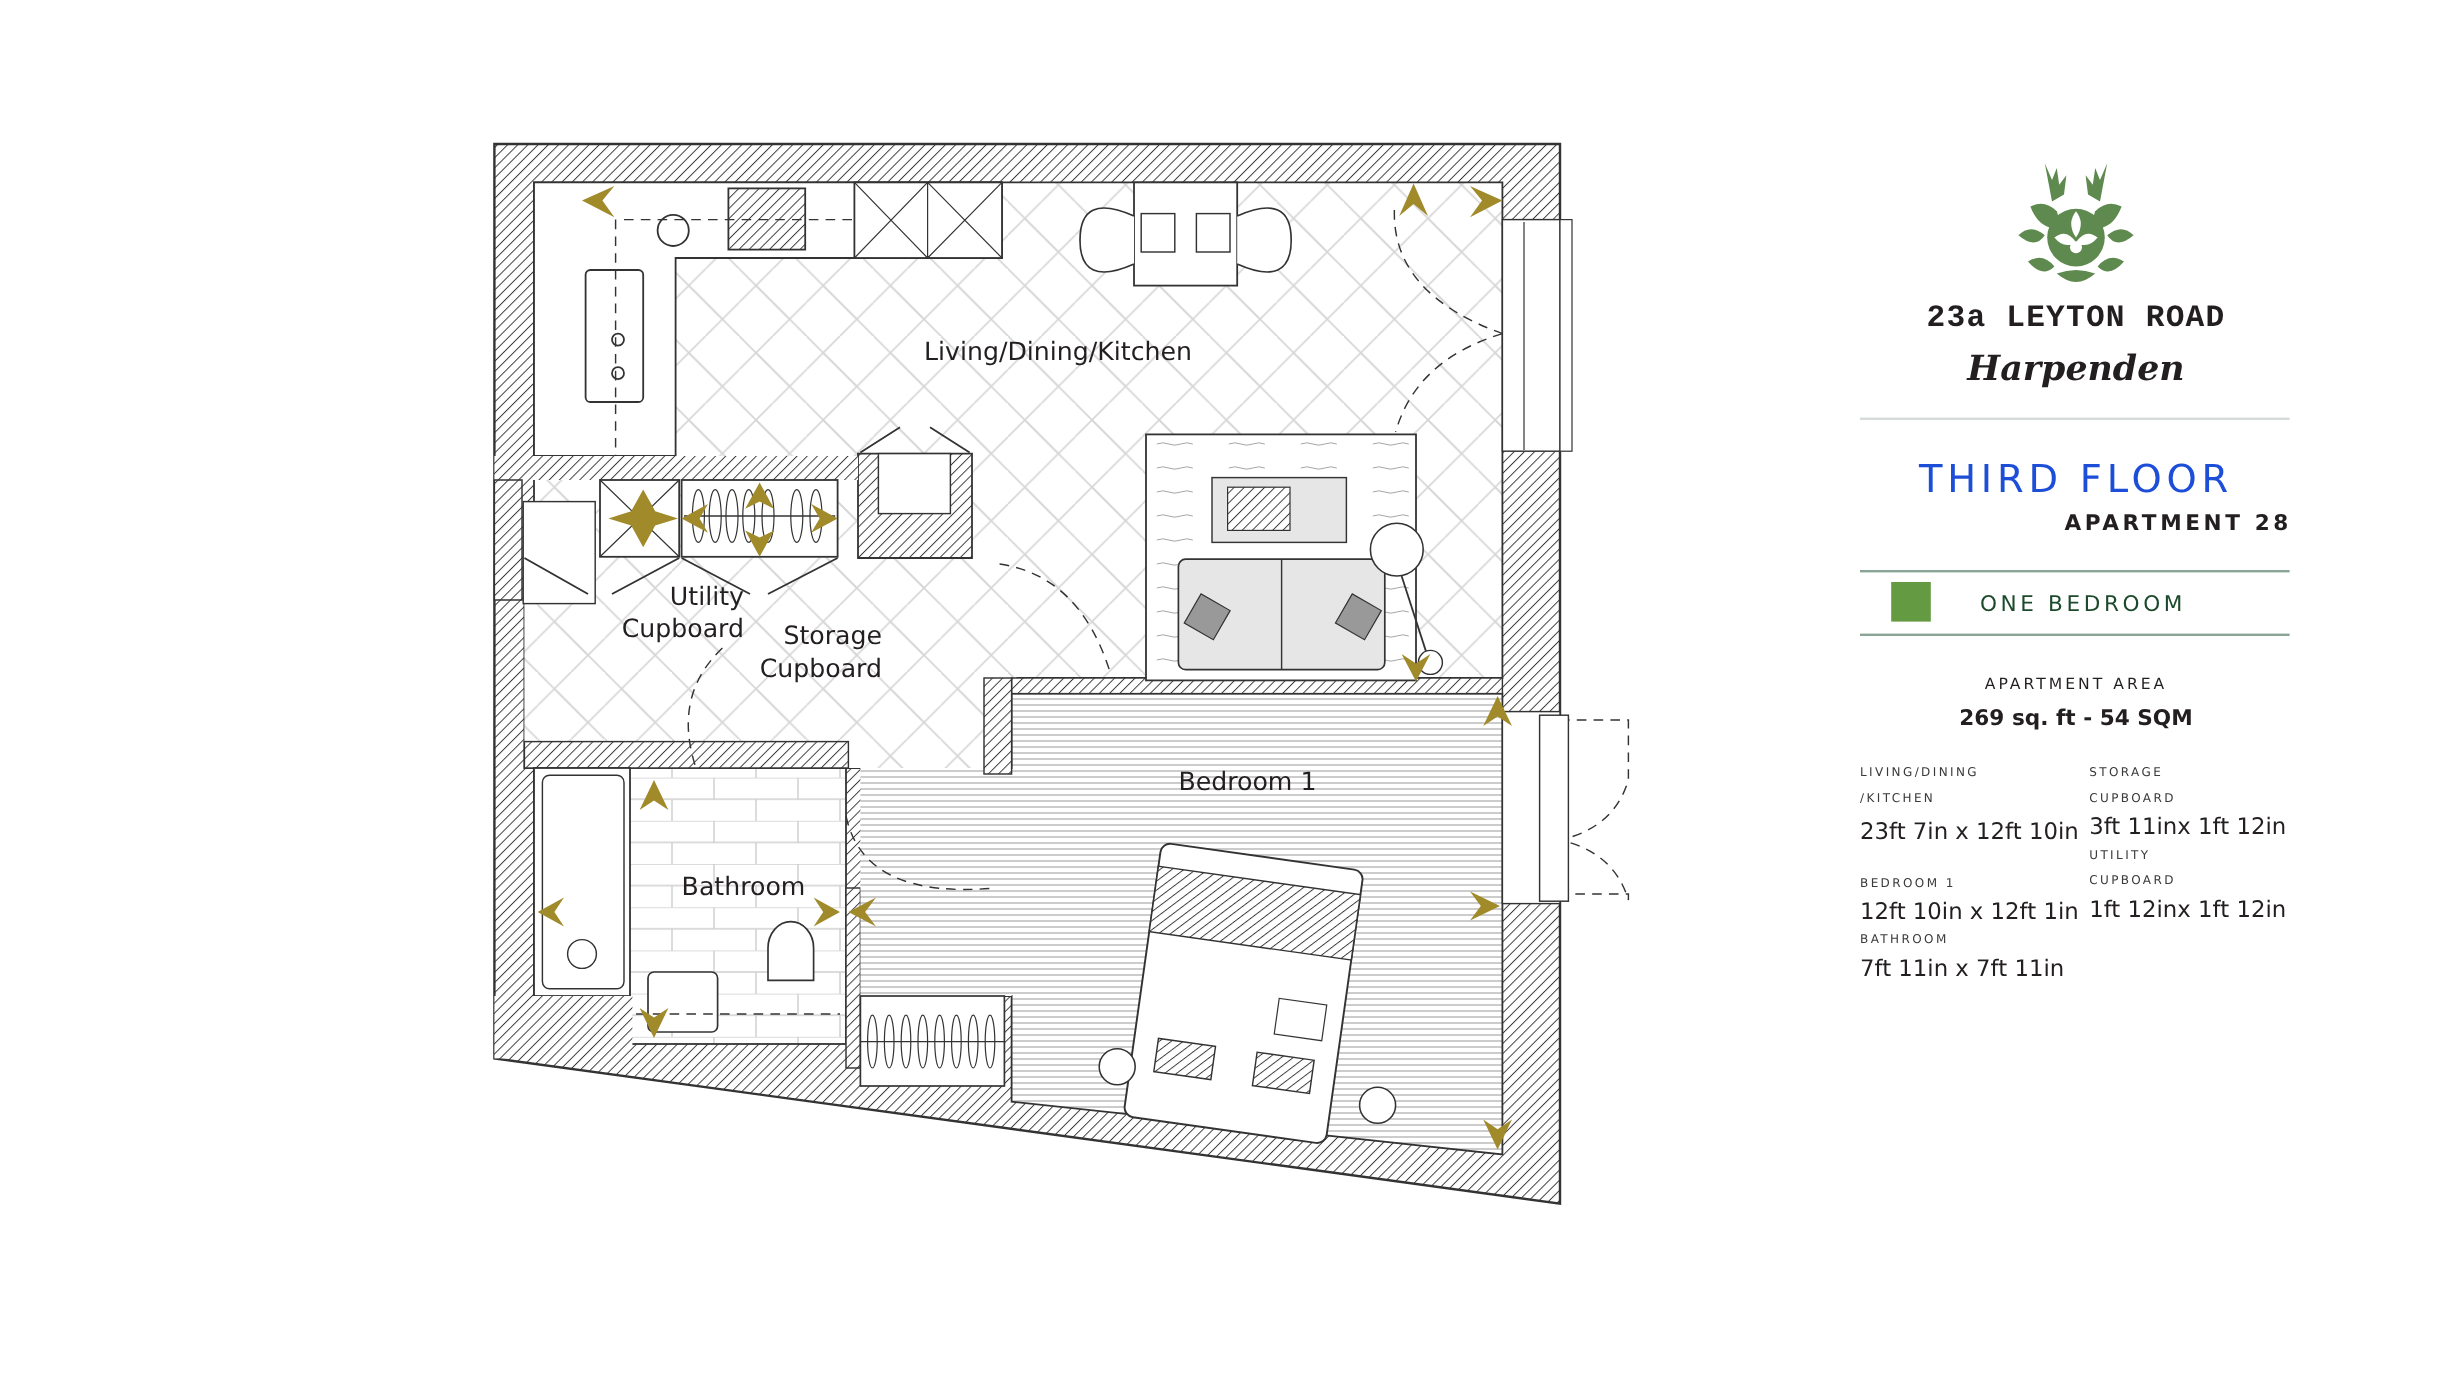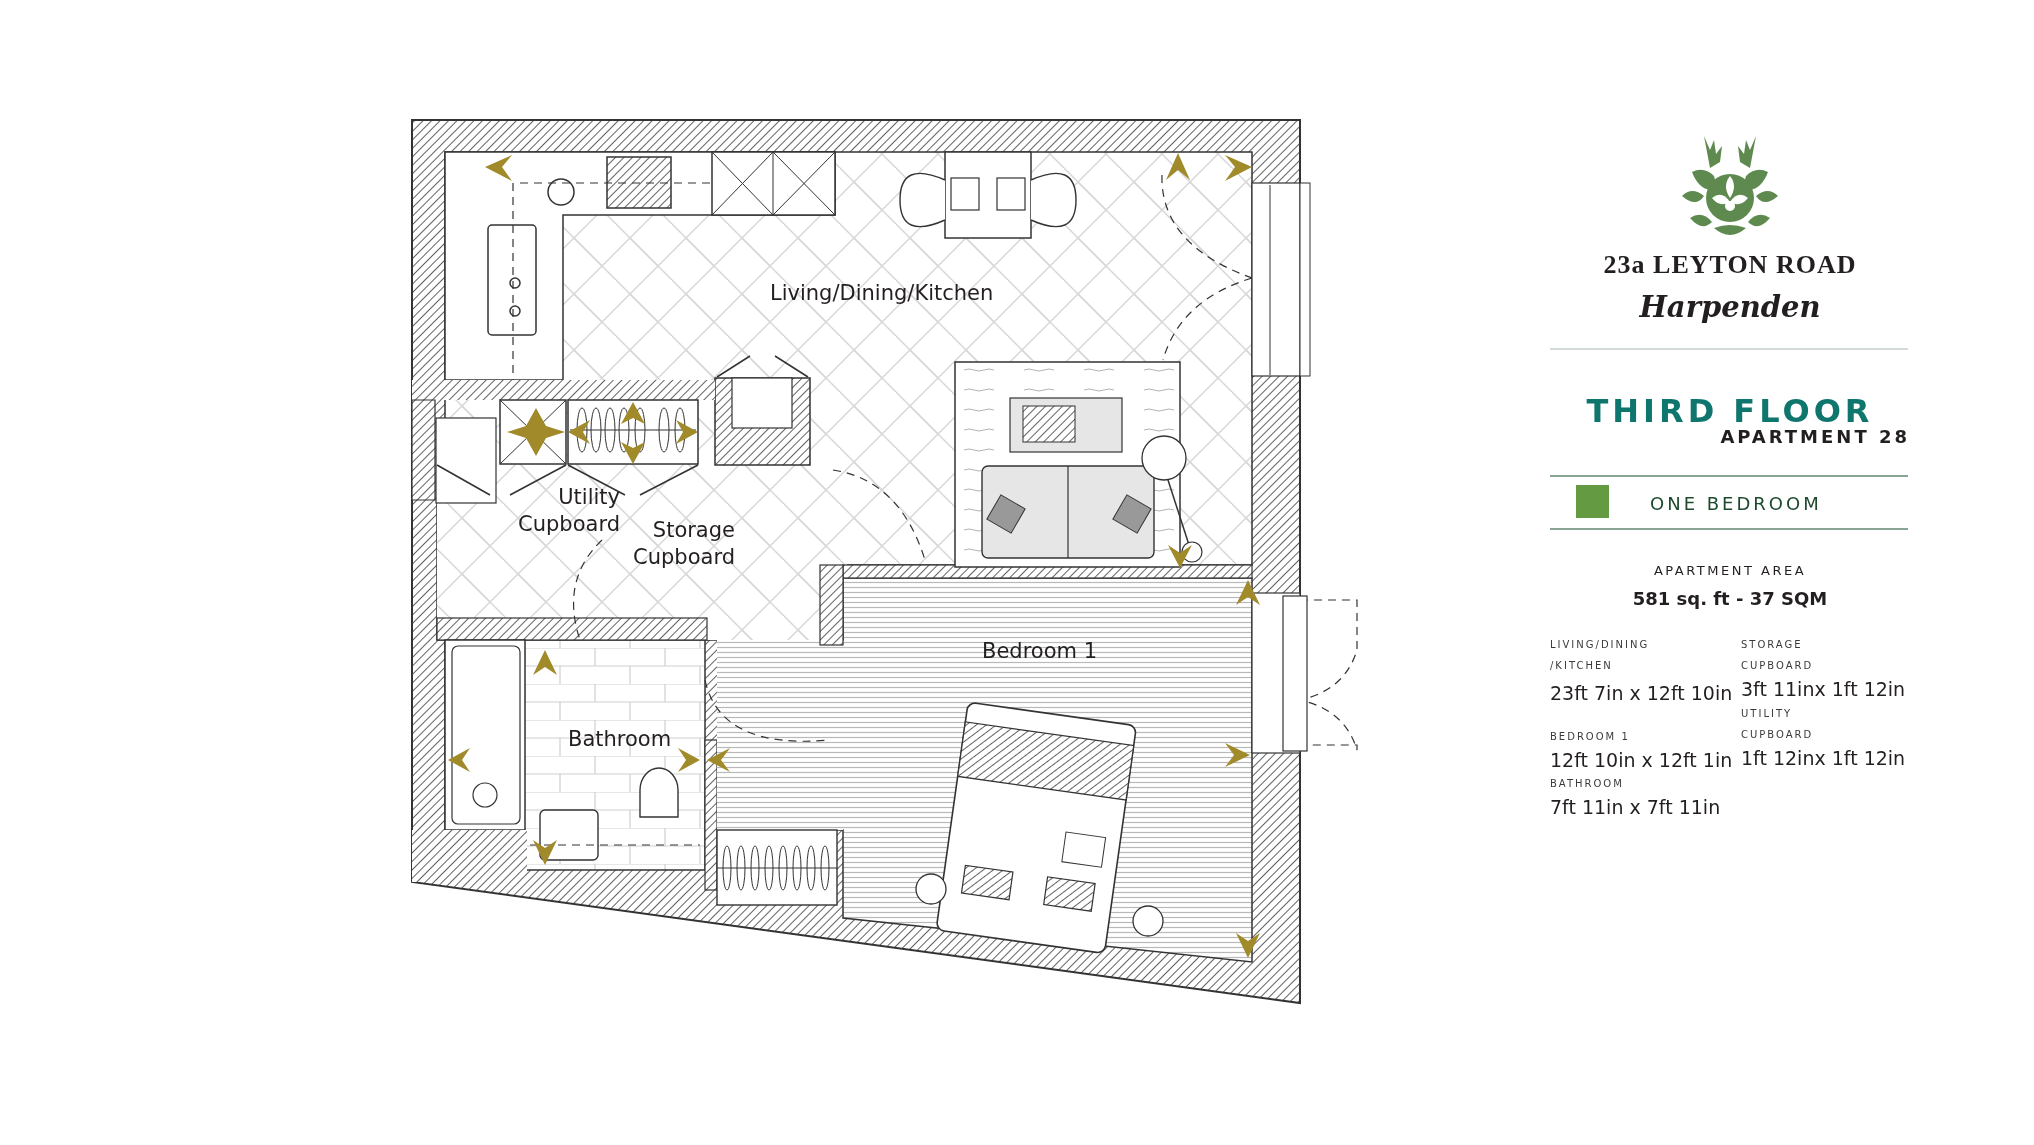--- a/index.html
+++ b/index.html
@@ -1,23 +1,23 @@
 <!DOCTYPE html>
 <html><head>
 <meta charset="utf-8">
 <style>
   html, body { margin:0; padding:0; background:#ffffff; }
   body { width:2034px; height:1145px; position:relative; overflow:hidden; font-family:"DejaVu Sans", sans-serif; }
   #plan { position:absolute; left:0; top:0; width:1400px; height:1145px; }
   .room-label { position:absolute; font-family:"DejaVu Sans", sans-serif; font-size:21px; color:#231f20; line-height:1.3; text-align:right; }
   .panel { position:absolute; left:1550px; top:0; width:360px; height:1145px; }
-  .title { position:absolute; left:0; width:360px; text-align:center; top:250px; font-family:Liberation Serif, serif; font-weight:bold; font-size:26px; letter-spacing:1px; color:#231f20; }
+  .title { position:absolute; left:0; width:360px; text-align:center; top:250px; font-family:Liberation Mono, monospace; font-weight:bold; font-size:26px; letter-spacing:1px; color:#231f20; }
   .subtitle { position:absolute; left:0; width:360px; text-align:center; top:290px; font-family:"DejaVu Serif", serif; font-style:italic; font-size:29px; color:#231f20;font-weight:bold; }
   .divider { position:absolute; left:0; width:358px; height:2px; }
-  .floor { position:absolute; left:0; width:360px; text-align:center; top:392px; font-size:32px; letter-spacing:4px; color:#0f766e; font-family:"DejaVu Sans", sans-serif; font-weight:700; }
+  .floor { position:absolute; left:0; width:360px; text-align:center; top:380px; font-size:32px; letter-spacing:4px; color:#1d4ed8; font-family:"DejaVu Sans", sans-serif; font-weight:400; }
   .apt { position:absolute; left:0; width:360px; text-align:right; top:426px; font-size:18px; font-weight:bold; letter-spacing:3px; color:#231f20; }
   .legend-swatch { position:absolute; left:26px; top:485px; width:33px; height:33px; background:#649b42; }
   .legend-text { position:absolute; left:100px; top:493px; font-size:18px; letter-spacing:3px; color:#1d4a2c; }
   .area-h { position:absolute; left:0; width:360px; text-align:center; top:563px; font-size:13px; font-weight:normal; letter-spacing:2.5px; color:#231f20; }
   .area-v { position:absolute; left:0; width:360px; text-align:center; top:588px; font-size:18px; font-weight:bold; color:#231f20; }
   .dim { position:absolute; }
   .dim .lbl { font-size:10px; letter-spacing:2px; color:#3a3a3a; line-height:21px; display:block; }
   .dim .val { font-size:19px; color:#231f20; line-height:26px; display:block; }
 </style>
 </head>
@@ -224,21 +224,21 @@
 
   <div class="floor">THIRD FLOOR</div>
   <div class="apt">APARTMENT 28</div>
 
   <div class="divider" style="top:475px; background:#8aa596;"></div>
   <div class="legend-swatch"></div>
   <div class="legend-text">ONE BEDROOM</div>
   <div class="divider" style="top:528px; background:#8aa596;"></div>
 
   <div class="area-h">APARTMENT AREA</div>
-  <div class="area-v">581 sq. ft - 37 SQM</div>
+  <div class="area-v">269 sq. ft - 54 SQM</div>
 
   <div class="dim" style="left:0; top:634px; width:200px;">
     <span class="lbl">LIVING/DINING</span>
     <span class="lbl">/KITCHEN</span>
     <span class="val" style="margin-top:4px;">23ft 7in x 12ft 10in</span>
   </div>
   <div class="dim" style="left:0; top:726px; width:200px;">
     <span class="lbl">BEDROOM 1</span>
     <span class="val">12ft 10in x 12ft 1in</span>
   </div>

